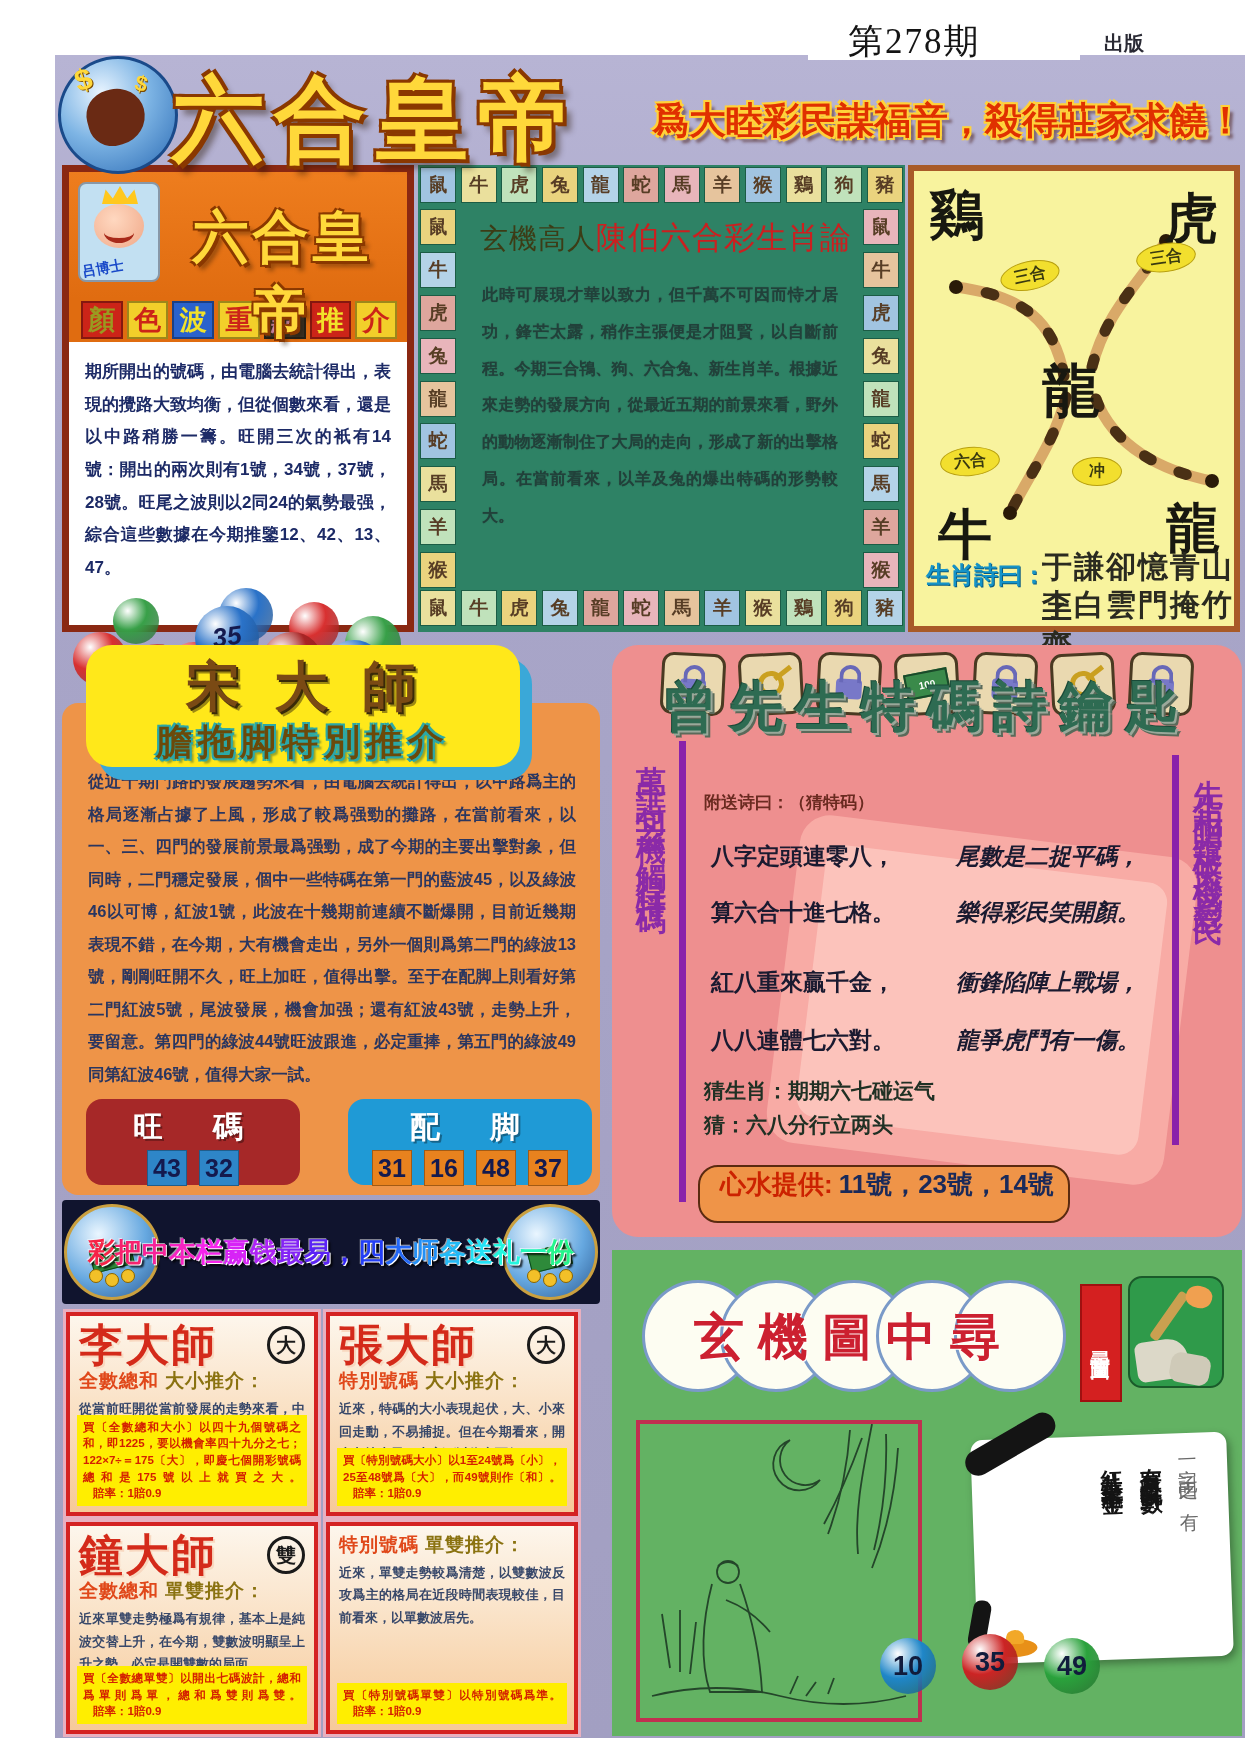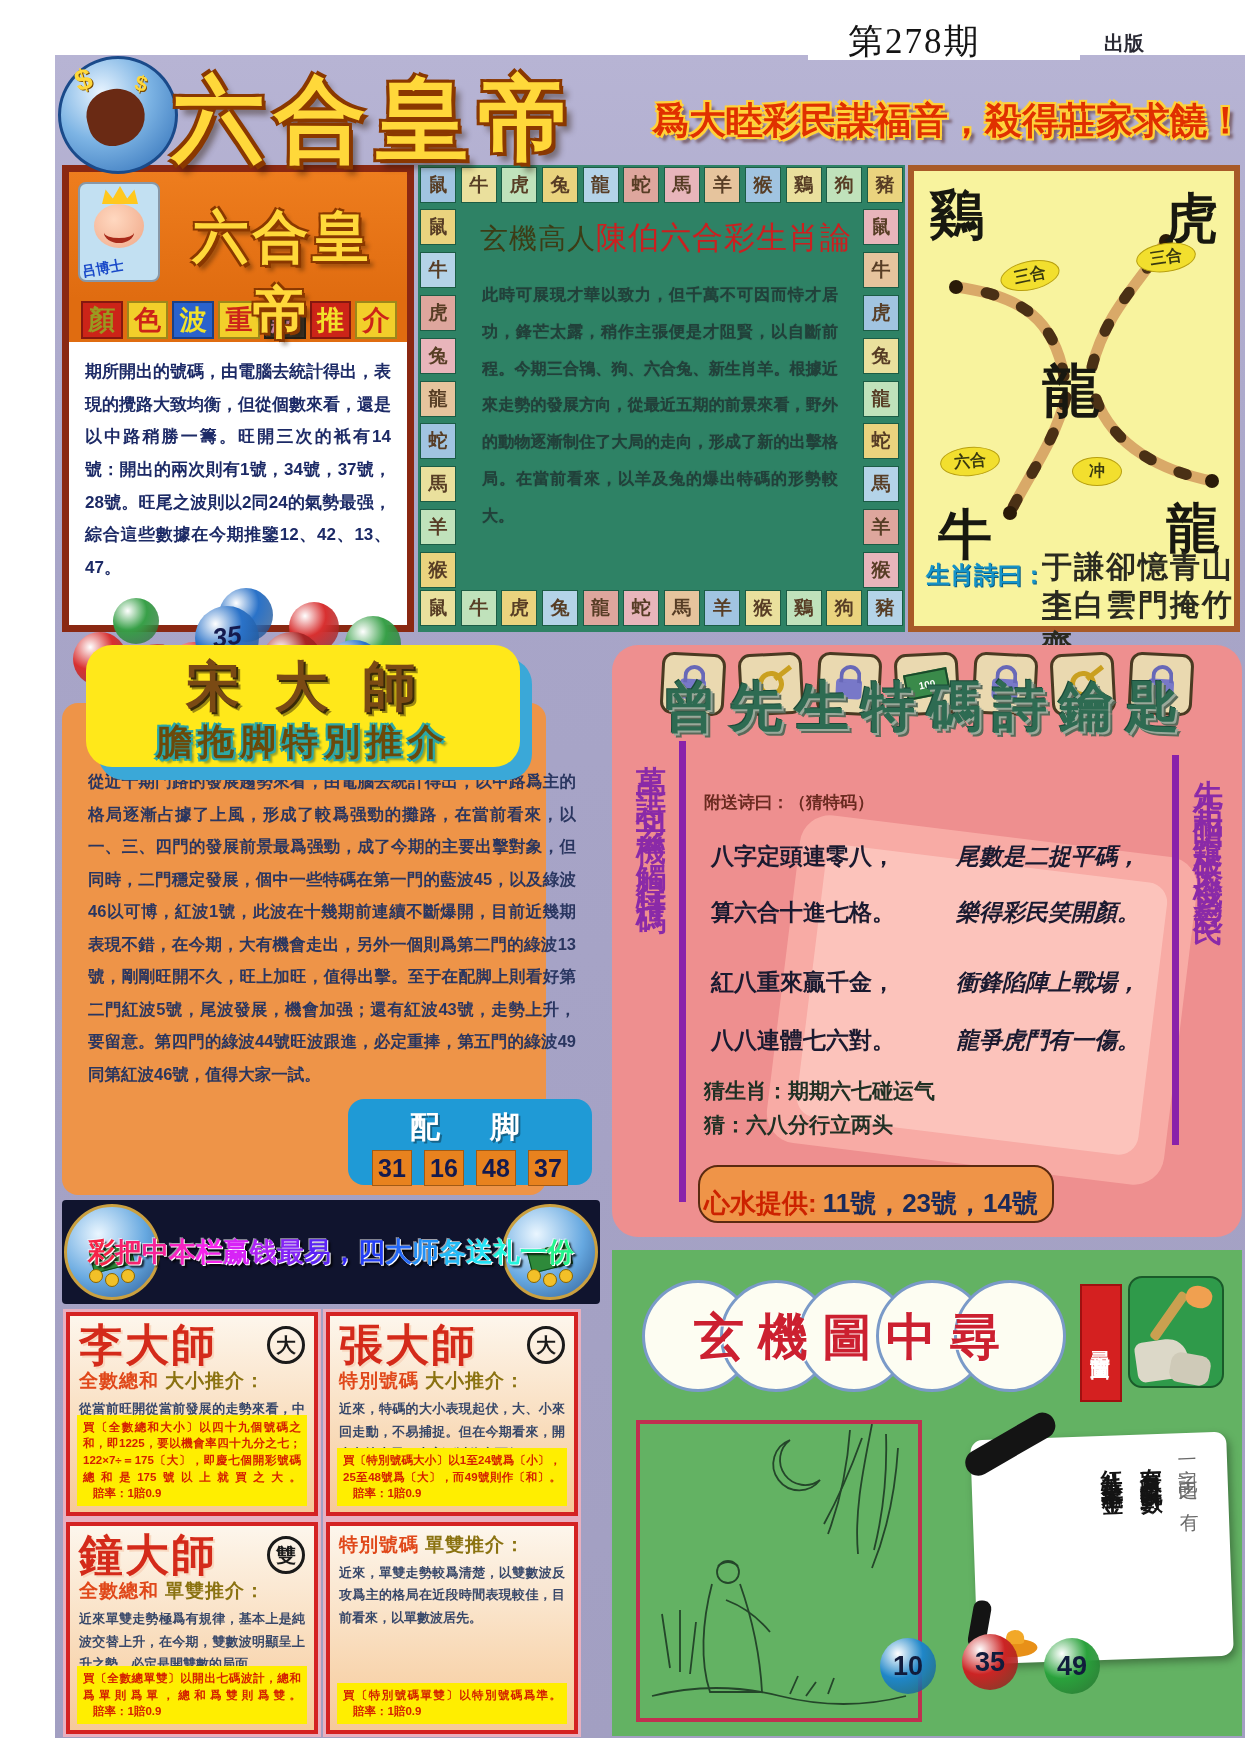--- a/index.html
+++ b/index.html
@@ -80,21 +80,21 @@
       text-shadow:1px 1px 0 #0a5a80;}
   .zc-poem{position:absolute;left:128px;font-size:30px;font-weight:bold;color:#2a2a20;letter-spacing:2px;}
 
   
   #bubble-song{left:86px;top:645px;width:434px;height:122px;background:#ffe81a;border-radius:26px;
       box-shadow:12px 13px 0 #3aa8d8;z-index:6;text-align:center;}
   #bubble-song .t1{margin-top:6px;font-size:54px;font-weight:800;letter-spacing:34px;padding-left:30px;color:#7a4a14;
       text-shadow:2px 2px 0 #3a2a08,4px 4px 0 rgba(58,42,8,.5);}
   #bubble-song .t2{margin-top:-6px;font-size:36px;font-weight:800;letter-spacing:6px;color:#6b4a0a;
       text-shadow:-2px -2px 0 #2aa8a8,2px -2px 0 #2aa8a8,-2px 2px 0 #2aa8a8,2px 2px 0 #2aa8a8,4px 4px 2px rgba(0,60,60,.4);}
-  #p-song{left:62px;top:703px;width:484px;height:492px;background:#ee9448;border-radius:16px;}
+  #p-song{left:62px;top:703px;width:538px;height:492px;background:#ee9448;border-radius:16px;}
   #song-body{position:absolute;left:26px;top:62px;width:488px;height:324px;overflow:hidden;
       font-size:16.5px;font-weight:bold;color:#2a3660;line-height:1.97;text-align:justify;}
   .numbox{position:absolute;top:396px;height:86px;border-radius:16px;text-align:center;}
   #hot-box{left:24px;width:214px;background:#a62828;}
   #feet-box{left:286px;width:244px;background:#1f9ad6;}
   .numbox .lbl{margin-top:8px;font-size:30px;font-weight:800;color:#fff;letter-spacing:10px;
       text-shadow:2px 2px 0 rgba(0,0,0,.35);}
   .numrow{display:flex;justify-content:center;gap:12px;margin-top:2px;}
   .numsq{width:38px;height:34px;display:flex;align-items:center;justify-content:center;
       font-size:25px;font-weight:800;color:#141a4e;border:1px solid rgba(0,0,0,.3);}
@@ -122,21 +122,21 @@
   .vtext{writing-mode:vertical-rl;text-orientation:upright;font-weight:800;color:#8a2aa8;font-size:30px;letter-spacing:14px;}
   #zeng-left-v{position:absolute;left:18px;top:96px;height:480px;display:flex;}
   #zeng-left-v .bar{width:7px;background:#8a22aa;margin-left:8px;height:96%;}
   #zeng-right-v{position:absolute;right:14px;top:110px;height:390px;display:flex;}
   #zeng-right-v .bar{width:7px;background:#8a22aa;margin-right:8px;height:100%;}
   #zeng-intro{position:absolute;left:92px;top:146px;font-size:17px;font-weight:bold;color:#6a2a20;}
   .poemL{position:absolute;left:99px;font-size:23px;font-weight:800;color:#1a1a30;}
   .poemR{position:absolute;left:344px;font-size:23px;font-weight:800;color:#1a1a30;font-style:italic;}
   .guess{position:absolute;left:92px;font-size:21px;font-weight:bold;color:#203024;font-family:"Liberation Serif","DejaVu Serif",serif;}
   #zeng-tip{position:absolute;left:86px;top:520px;width:348px;height:54px;background:#ef9448;border:2px solid #5a2a10;
-      border-radius:20px;display:flex;align-items:flex-end;padding-left:4px;}
+      border-radius:20px;display:flex;align-items:flex-start;padding-left:20px;}
   #zeng-tip .a{font-size:26px;font-weight:800;color:#cc2200;}
   #zeng-tip .b{font-size:26px;font-weight:800;color:#1a2a5a;margin-left:6px;}
 
   
   #banner{left:62px;top:1200px;width:538px;height:104px;background:#10142e;border-radius:4px;}
   .medal{position:absolute;top:4px;width:96px;height:96px;border-radius:50%;border:3px solid #caa040;box-sizing:border-box;
       background:radial-gradient(circle at 35% 30%,#eaf6ff,#66a8e0 55%,#2a5890);}
   .medal .bill{position:absolute;left:24px;top:40px;width:40px;height:20px;background:#2e8a3a;border:1px solid #0a4a1a;transform:rotate(-14deg);}
   .medal .c1,.medal .c2,.medal .c3{position:absolute;width:12px;height:12px;border-radius:50%;background:#f2c028;border:1px solid #8a6400;}
   .medal .c1{left:22px;top:62px;} .medal .c2{left:38px;top:66px;} .medal .c3{left:54px;top:62px;}
@@ -339,20 +339,27 @@
   <div class="zc-poem serif" style="top:376px;">于謙卻憶青山上</div>
   <div class="zc-poem serif" style="top:414px;">李白雲門掩竹齋</div>
 </div>
 
 <div id="bubble-song" class="abs">
   <div class="t1">宋大師</div>
   <div class="t2">膽拖脚特別推介</div>
 </div>
 <div id="p-song" class="abs">
   <div id="song-body">從近十期門路的發展趨勢來看，由電腦去統計得出，以中路爲主的格局逐漸占據了上風，形成了較爲强勁的攤路，在當前看來，以一、三、四門的發展前景最爲强勁，成了今期的主要出擊對象，但同時，二門穩定發展，個中一些特碼在第一門的藍波45，以及綠波46以可博，紅波1號，此波在十幾期前連續不斷爆開，目前近幾期表現不錯，在今期，大有機會走出，另外一個則爲第二門的綠波13號，剛剛旺開不久，旺上加旺，值得出擊。至于在配脚上則看好第二門紅波5號，尾波發展，機會加强；還有紅波43號，走勢上升，要留意。第四門的綠波44號旺波跟進，必定重捧，第五門的綠波49同第紅波46號，值得大家一試。</div>
+  <div id="hot-box" class="numbox">
+    <div class="lbl">旺　碼</div>
+    <div class="numrow">
+      <div class="numsq">43</div>
+      <div class="numsq">32</div>
+    </div>
+  </div>
   <div id="feet-box" class="numbox">
     <div class="lbl">配　脚</div>
     <div class="numrow">
       <div class="numsq">31</div>
       <div class="numsq">16</div>
       <div class="numsq">48</div>
       <div class="numsq">37</div>
     </div>
   </div>
 </div>

